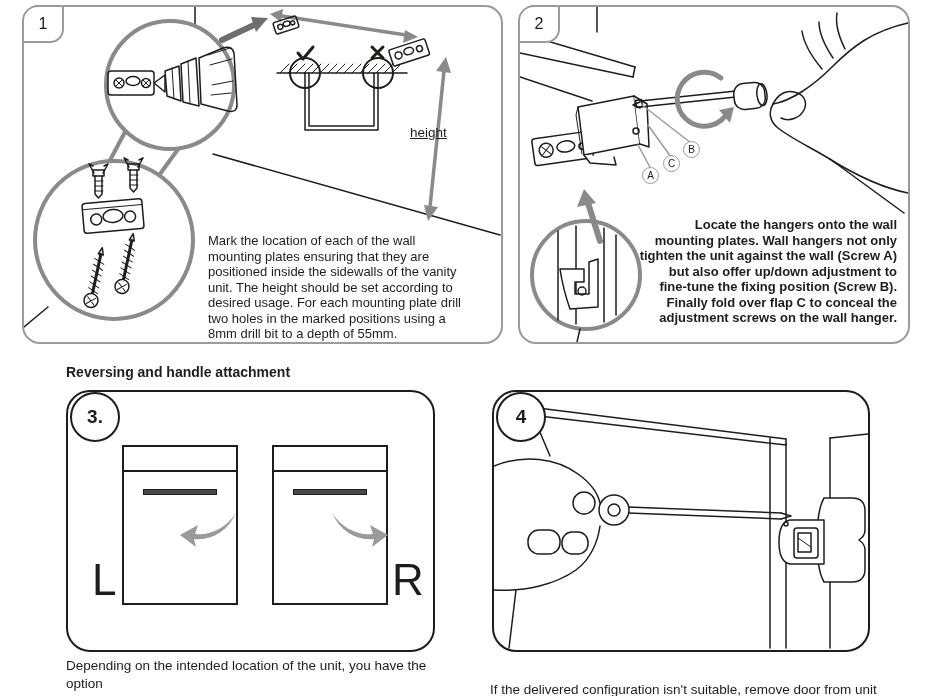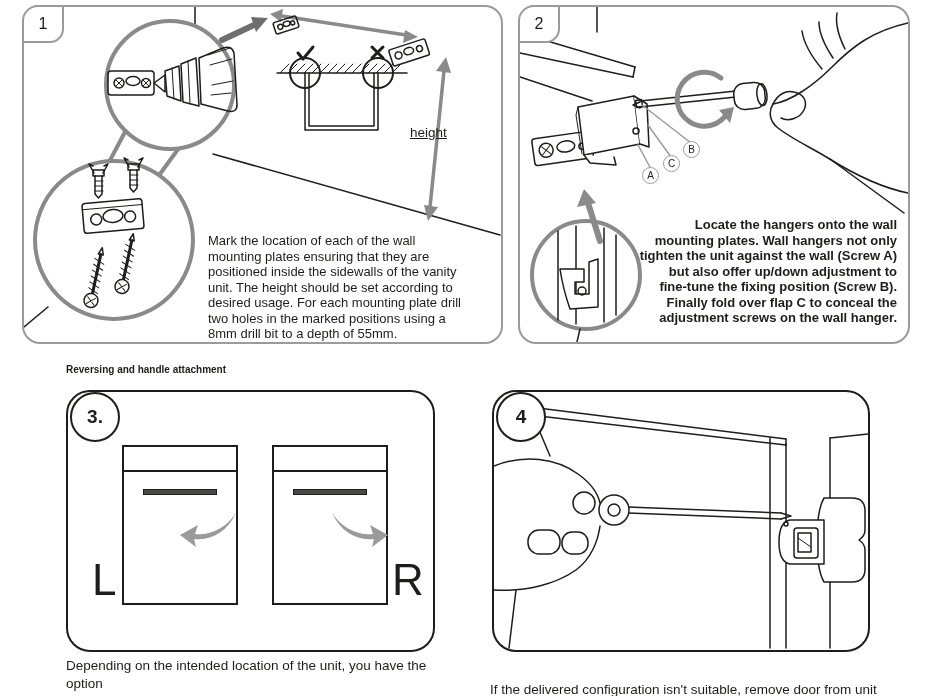--- a/index.html
+++ b/index.html
@@ -10,21 +10,21 @@
   .panel.dark{border:2px solid #1d1d1b;border-radius:24px;}
   .panel svg{position:absolute;left:0;top:0;}
   .step-tab{position:absolute;top:-2px;left:-2px;width:42px;height:38px;background:#fff;
         border:2px solid #9b9b9b;border-radius:16px 0 14px 0;display:flex;align-items:center;
         justify-content:center;font-size:16px;z-index:3;box-sizing:border-box;}
   .step-circle{position:absolute;top:0;left:2px;width:50px;height:50px;background:#fff;
         border:2px solid #1d1d1b;border-radius:50%;display:flex;align-items:center;
         justify-content:center;font-weight:bold;font-size:19px;z-index:3;box-sizing:border-box;}
   .body-text{position:absolute;font-size:13px;line-height:15.5px;white-space:pre-line;}
   .caption{position:absolute;font-size:13.5px;line-height:17.5px;white-space:pre-line;}
-  .heading{position:absolute;left:66px;top:364px;font-size:10px;font-weight:bold;}
+  .heading{position:absolute;left:66px;top:364px;font-size:14px;font-weight:bold;}
   .height-label{position:absolute;left:386px;top:118px;font-size:13.5px;text-decoration:underline;}
   .screw-label{position:absolute;width:17px;height:17px;border:1.5px solid #9c9c9c;border-radius:50%;
         background:#fff;font-size:10px;display:flex;align-items:center;justify-content:center;
         z-index:2;box-sizing:border-box;}
   .door{position:absolute;width:116px;height:160px;border:2px solid #1d1d1b;background:#fff;box-sizing:border-box;}
   .door-top-line{position:absolute;top:23px;left:0;right:0;border-top:2px solid #1d1d1b;}
   .door-handle{position:absolute;top:42px;left:50%;transform:translateX(-50%);width:72px;height:4px;
         background:#4a4a49;border:1px solid #1d1d1b;}
   .door-arrow{position:absolute;top:62px;left:50%;transform:translateX(-50%);}
   .door-side-label{position:absolute;font-size:44px;line-height:1;}

